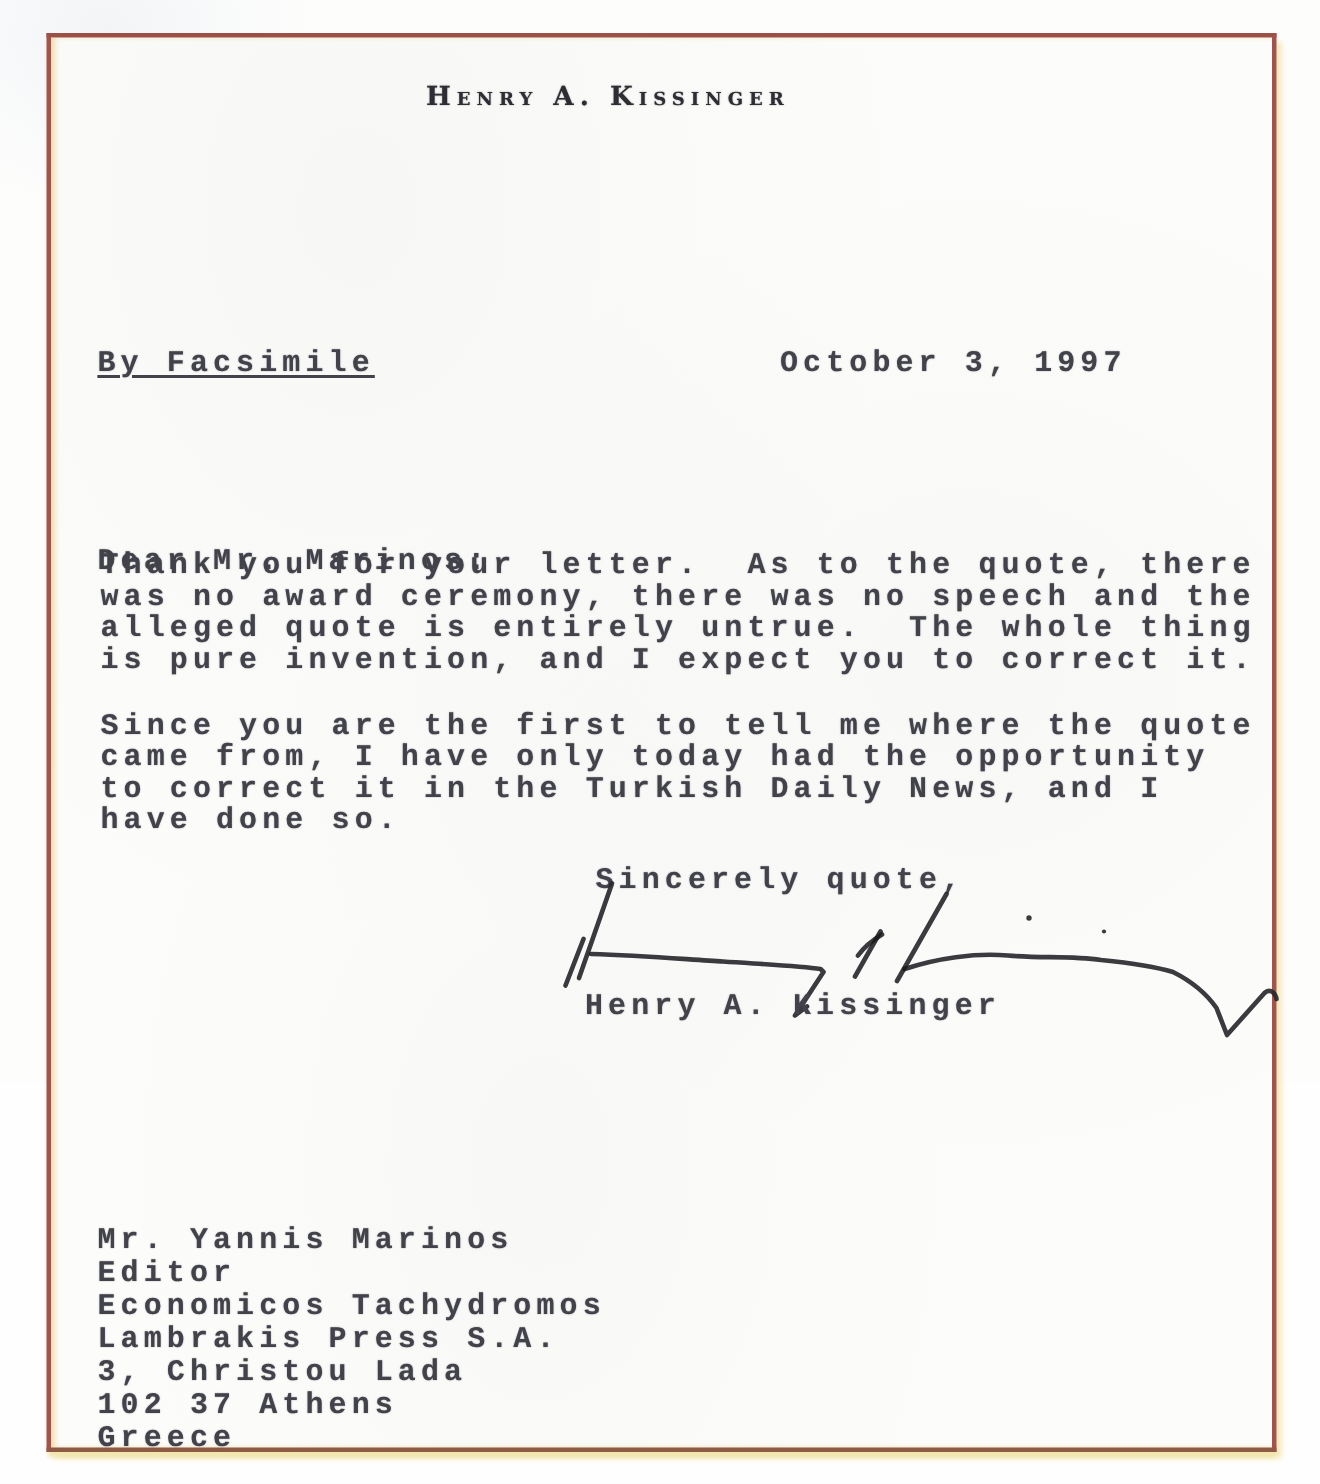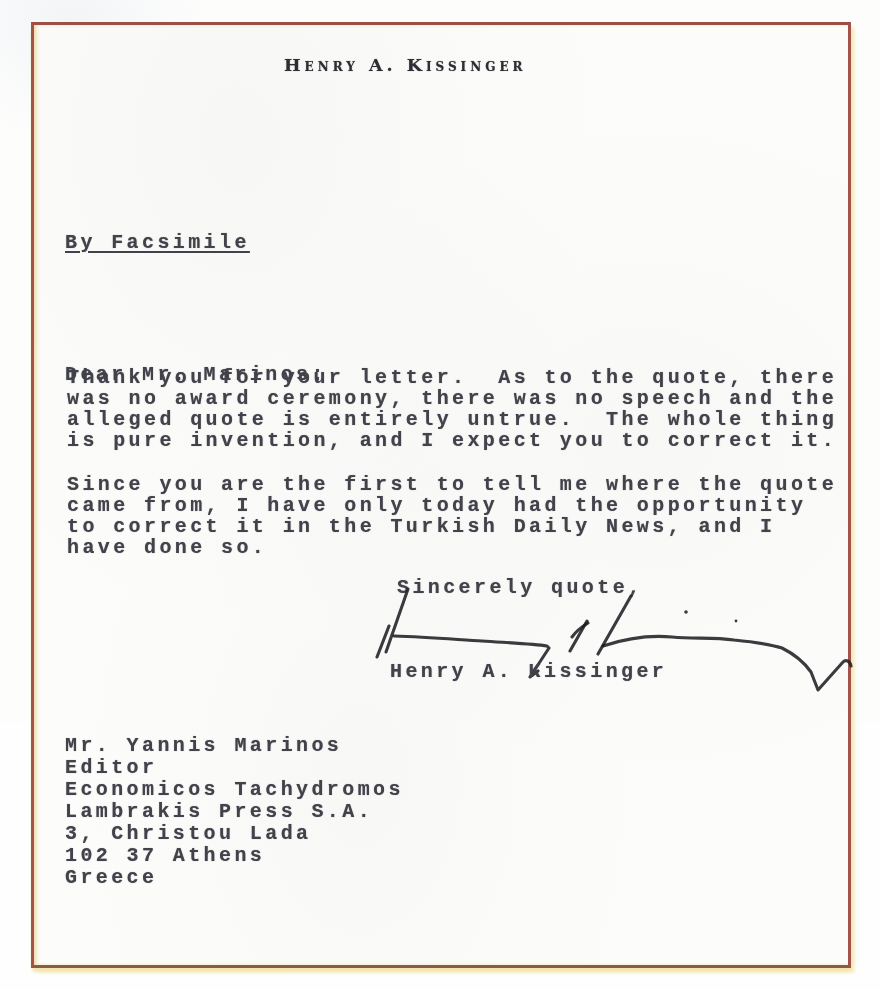--- a/index.html
+++ b/index.html
@@ -70,20 +70,21 @@
 </head>
 <body>
 
 <div class="scan-wrap">
   <div class="page">
 
     <div class="abs letterhead" style="left:250px; top:30px;">Henry A. Kissinger</div>
 
     <div class="abs type underlined" style="left:31px; top:207px;">By Facsimile</div>
 
+    <div class="abs type" style="left:486px; top:207px;">October 3, 1997</div>
 
     <div class="abs type" style="left:31px; top:297px;margin-top:42px;">Dear Mr. Marinos:</div>
 
     <div class="abs type" style="left:33px; top:449px;">Since you are the first to tell me where the quote
 came from, I have only today had the opportunity
 to correct it in the Turkish Daily News, and I
 have done so.</div>
 
     <div class="abs type" style="left:33px; top:342px;">Thank you for your letter.  As to the quote, there
 was no award ceremony, there was no speech and the
@@ -107,21 +108,21 @@
 
         <path d="M 603 646 C 624 639 650 635 672 637 C 694 639 714 637 734 640 C 754 642 769 644 782 648 C 794 654 804 662 811 672 L 818 690 L 843 662 C 846 659 850 661 851 666"></path>
 
         <circle cx="686" cy="612" r="1.8" fill="#26262b" stroke="none"></circle>
         <circle cx="736" cy="621" r="1.4" fill="#26262b" stroke="none"></circle>
       </g>
     </svg>
 
     <div class="abs type" style="left:356px; top:636px;">Henry A. Kissinger</div>
 
-    <div class="abs type address" style="left:31px; top:710px;">Mr. Yannis Marinos
+    <div class="abs type address" style="left:31px; top:792px;">Mr. Yannis Marinos
 Editor
 Economicos Tachydromos
 Lambrakis Press S.A.
 3, Christou Lada
 102 37 Athens
 Greece</div>
 
   </div>
 </div>
 

